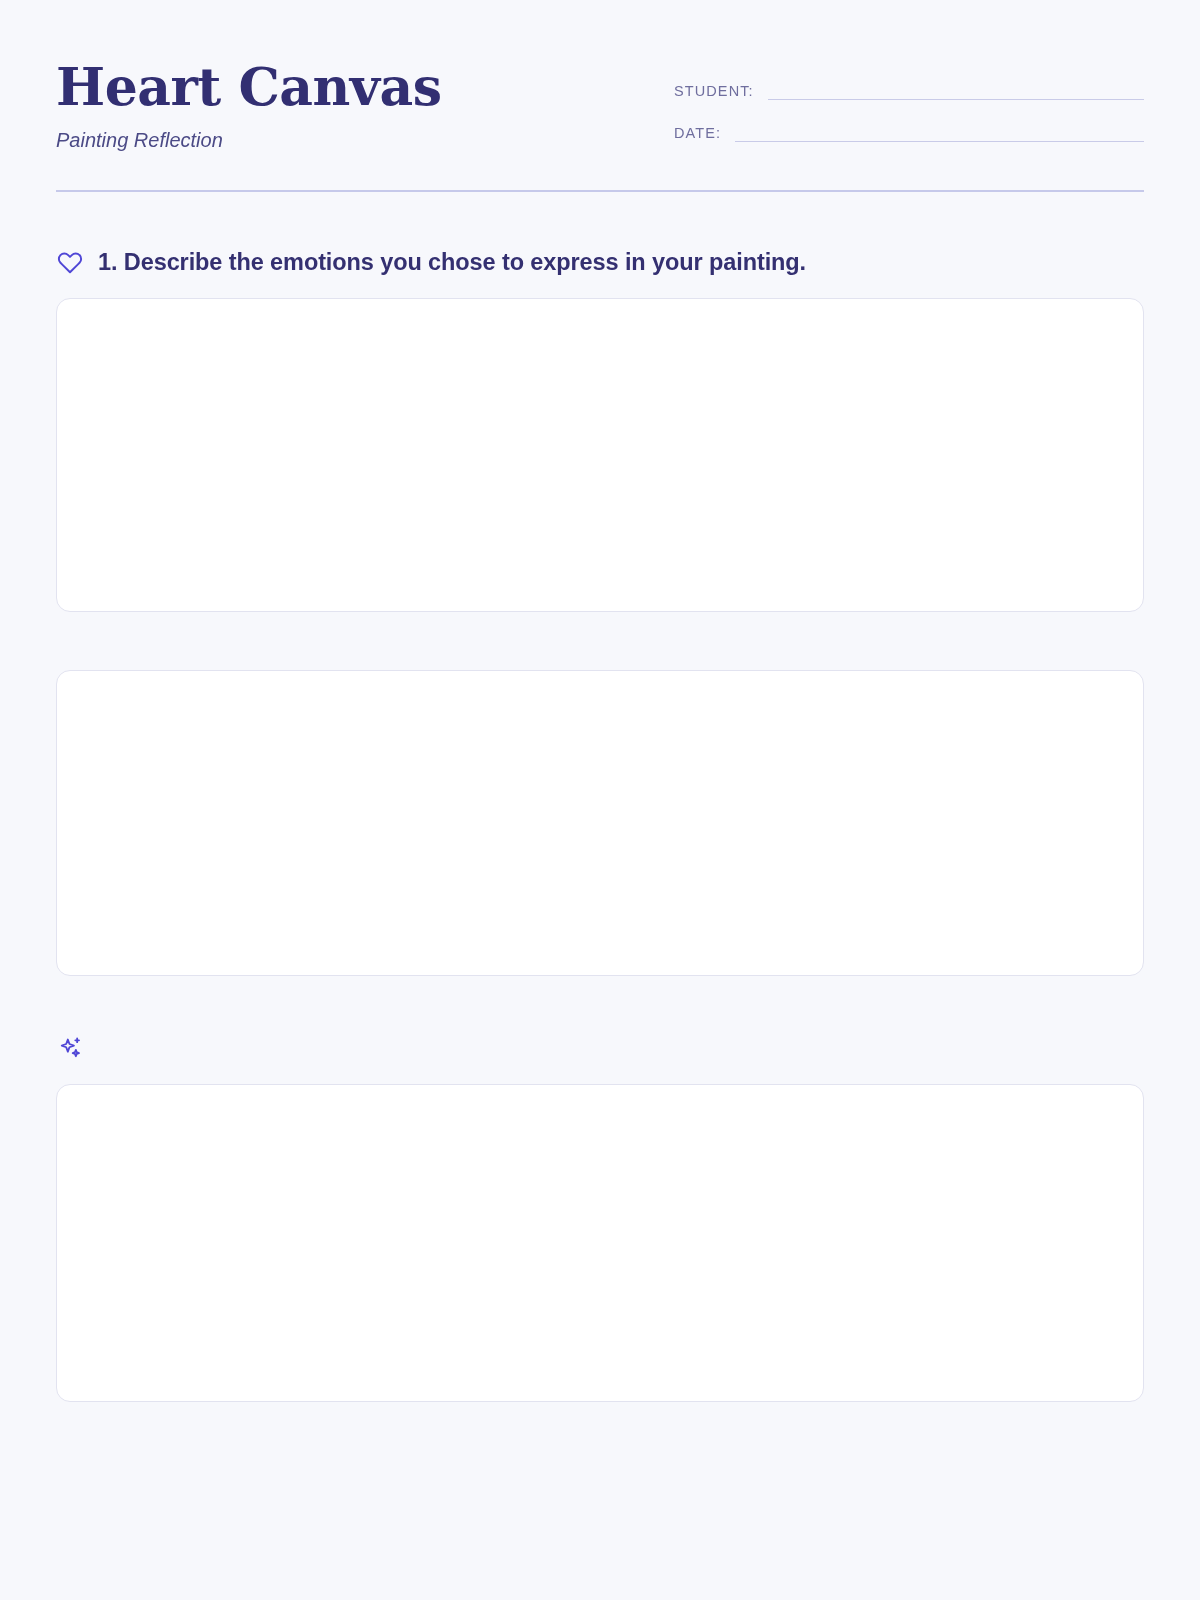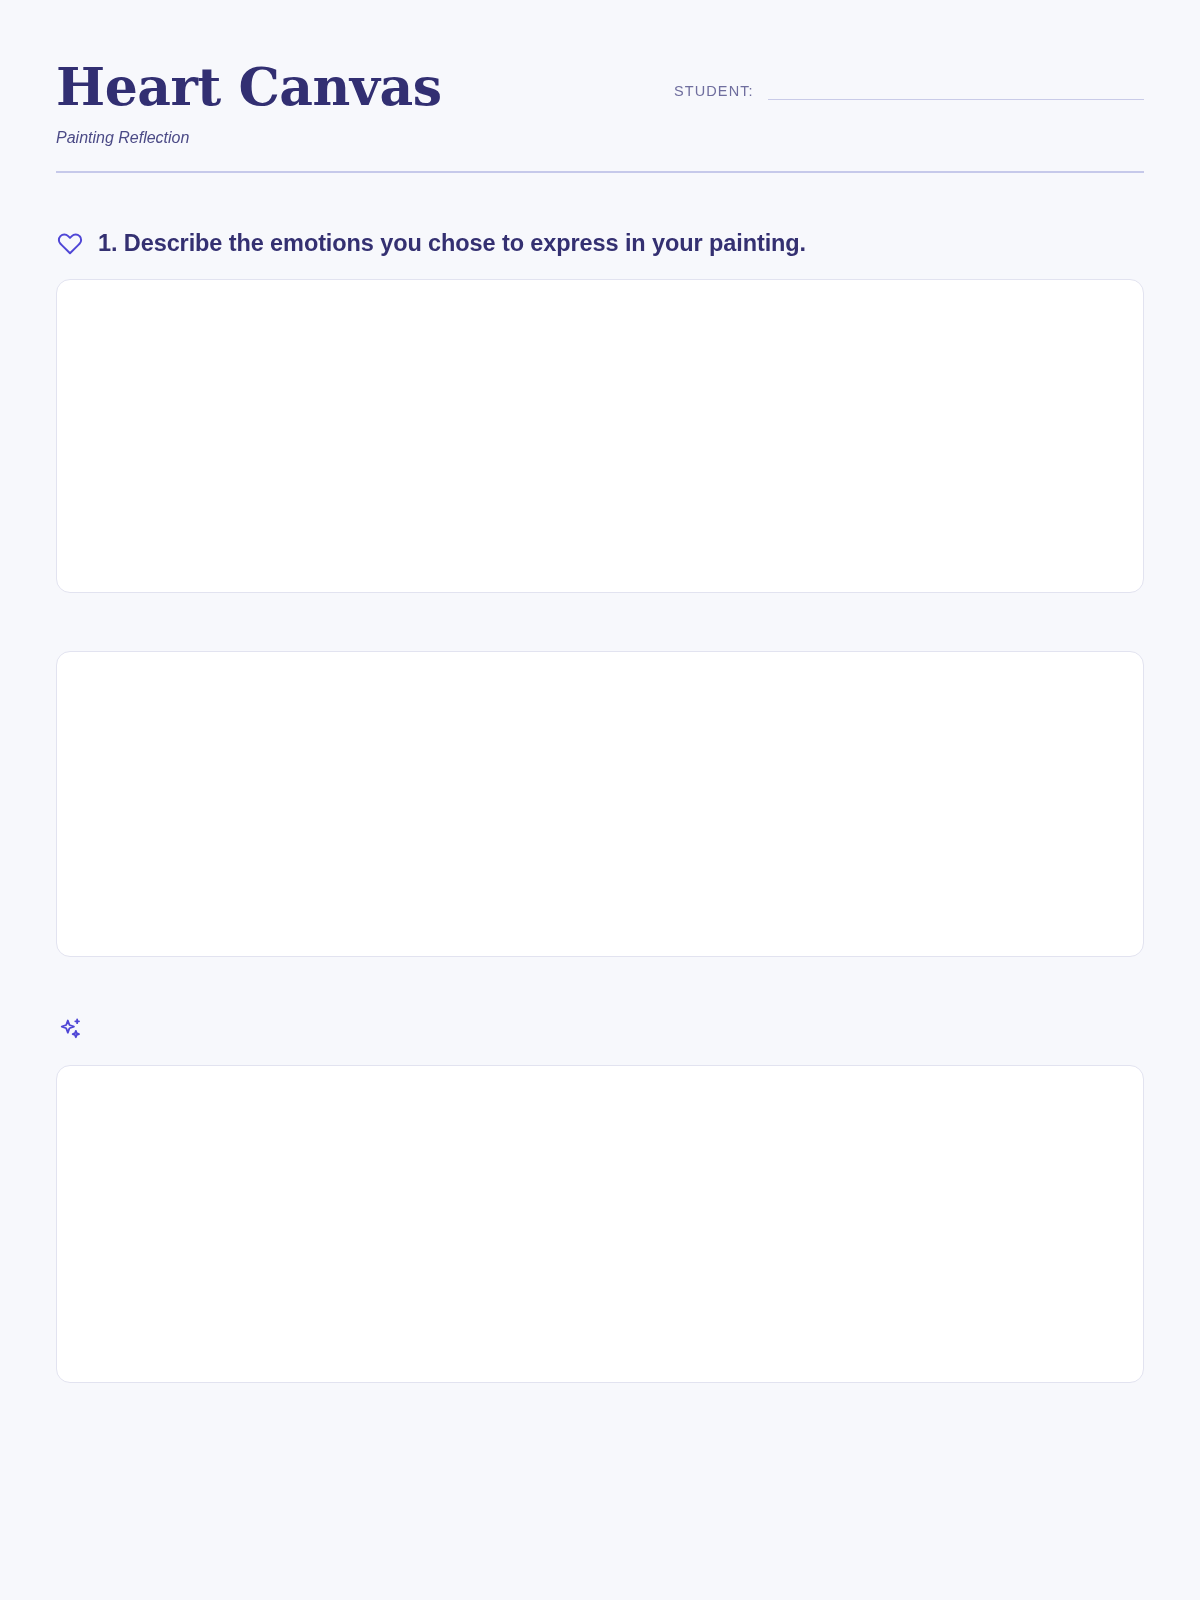--- a/index.html
+++ b/index.html
@@ -36,21 +36,21 @@
     font-weight: 700;
     font-size: 52px;
     line-height: 1.05;
     color: #322f72;
     letter-spacing: -0.5px;
     margin: 0;
   }
   .doc-subtitle {
     font-family: "Liberation Sans", sans-serif;
     font-style: italic;
-    font-size: 16px;
+    font-size: 20px;
     color: #4b4a86;
     margin-top: 14px;
   }
 
   .meta-block {
     width: 470px;
     padding-top: 26px;
   }
   .meta-row {
     display: flex;
@@ -127,20 +127,24 @@
     <div class="title-block">
       <div class="doc-title">Heart Canvas</div>
       <div class="doc-subtitle">Painting Reflection</div>
     </div>
 
     <div class="meta-block">
       <div class="meta-row">
         <span class="meta-label">STUDENT:</span>
         <span class="meta-line"></span>
       </div>
+      <div class="meta-row">
+        <span class="meta-label">DATE:</span>
+        <span class="meta-line"></span>
+      </div>
     </div>
   </div>
 
   <div class="header-rule"></div>
 
   <div class="questions">
 
     <div class="question-block">
       <div class="q-head">
         <span class="q-icon">

